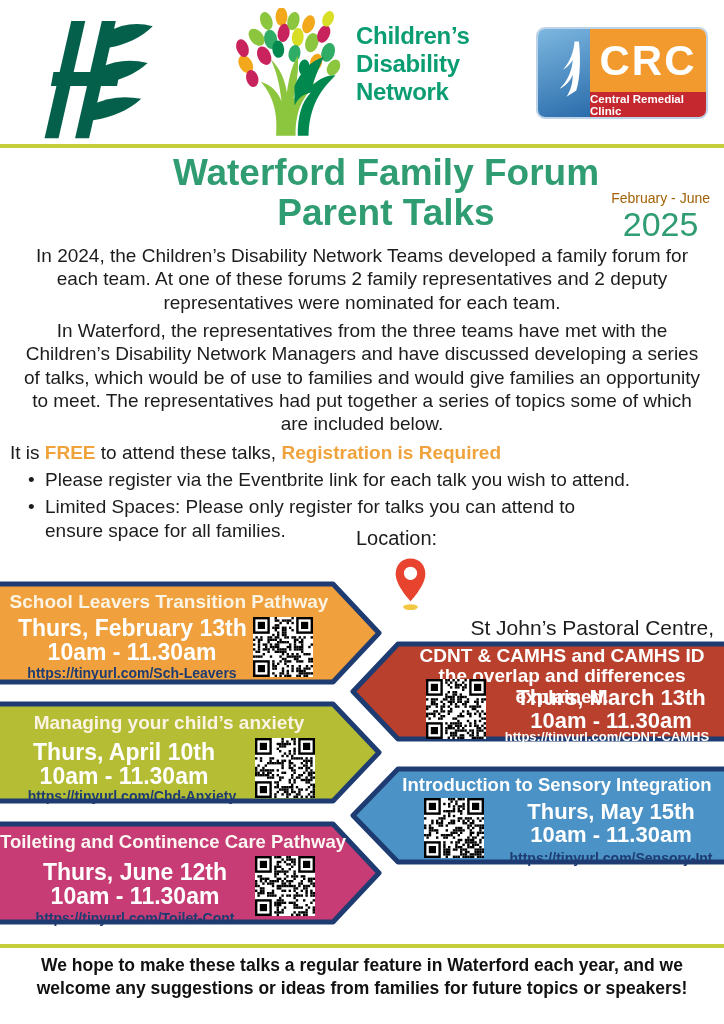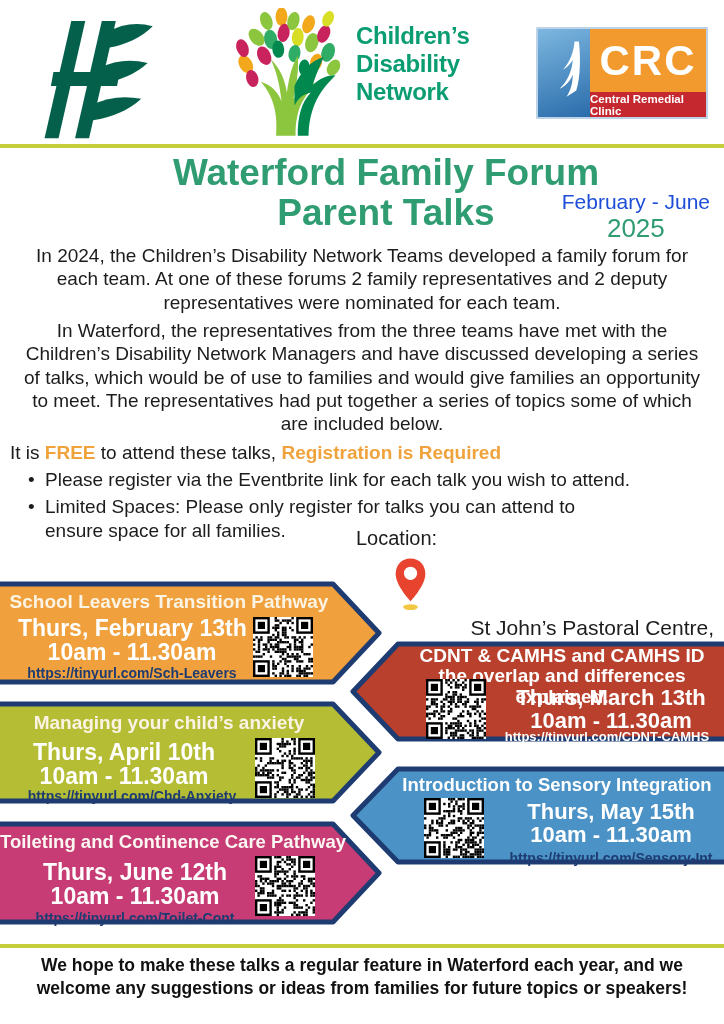--- a/index.html
+++ b/index.html
@@ -6,40 +6,40 @@
   #page{position:relative;width:724px;height:1024px;background:#fff;overflow:hidden;
         font-family:"Liberation Sans",sans-serif;color:#1c1c1c;}
 
   
   .hse{position:absolute;left:28px;top:16px;width:140px;height:120px;}
   .cdnt{position:absolute;left:226px;top:8px;display:flex;}
   .tree{width:124px;height:130px;}
   .cdnt-text{margin-left:6px;padding-top:14px;font-size:24px;font-weight:bold;
              color:#0B9D72;line-height:1.16;letter-spacing:-0.3px;}
   .crc{position:absolute;left:536px;top:27px;width:172px;height:92px;display:flex;
-       border:2px solid #bcd2e6;border-radius:1px;overflow:hidden;box-sizing:border-box;}
+       border:2px solid #bcd2e6;border-radius:9px;overflow:hidden;box-sizing:border-box;}
   .crc-blue{width:52px;background:linear-gradient(160deg,#7db7e0 0%,#2a6cab 100%);
             display:flex;align-items:center;justify-content:center;}
   .crc-blue svg{width:42px;height:78px;}
   .crc-right{flex:1;display:flex;flex-direction:column;}
   .crc-orange{flex:1;background:#F29A2E;color:#fff;font-weight:bold;font-size:42px;
               display:flex;align-items:center;justify-content:center;letter-spacing:2px;}
   .crc-red{height:25px;background:#C5282F;color:#fff;font-weight:bold;font-size:11.5px;
            display:flex;align-items:center;justify-content:center;}
 
   .rule{position:absolute;left:0;width:724px;height:4px;background:#C4CE3C;}
   .rule-top{top:144px;}
   .rule-bottom{top:944px;}
 
   
   .title{position:absolute;top:153px;left:0;width:724px;text-align:center;
          font-size:37px;font-weight:bold;color:#2F9C72;line-height:1.07;margin-left:24px;}
   .date-block{position:absolute;top:190px;right:14px;text-align:center;}
-  .date-range{font-size:21px;color:#1d4ed8;}
-  .date-year{font-size:26px;color:#2F9C72;line-height:1.08;}
+  .date-range{font-size:14px;color:#a16207;}
+  .date-year{font-size:34px;color:#2F9C72;line-height:1.08;}
 
   
   .para{position:absolute;left:16px;width:692px;text-align:center;font-size:19px;line-height:1.23;}
   .p1{top:244px;}
   .p2{top:319px;}
 
   
   .reg{position:absolute;top:441px;left:10px;width:706px;font-size:19px;line-height:1.22;}
   .orange{color:#F0A33C;font-weight:bold;}
   .bullet-row{display:flex;margin-top:4px;}

